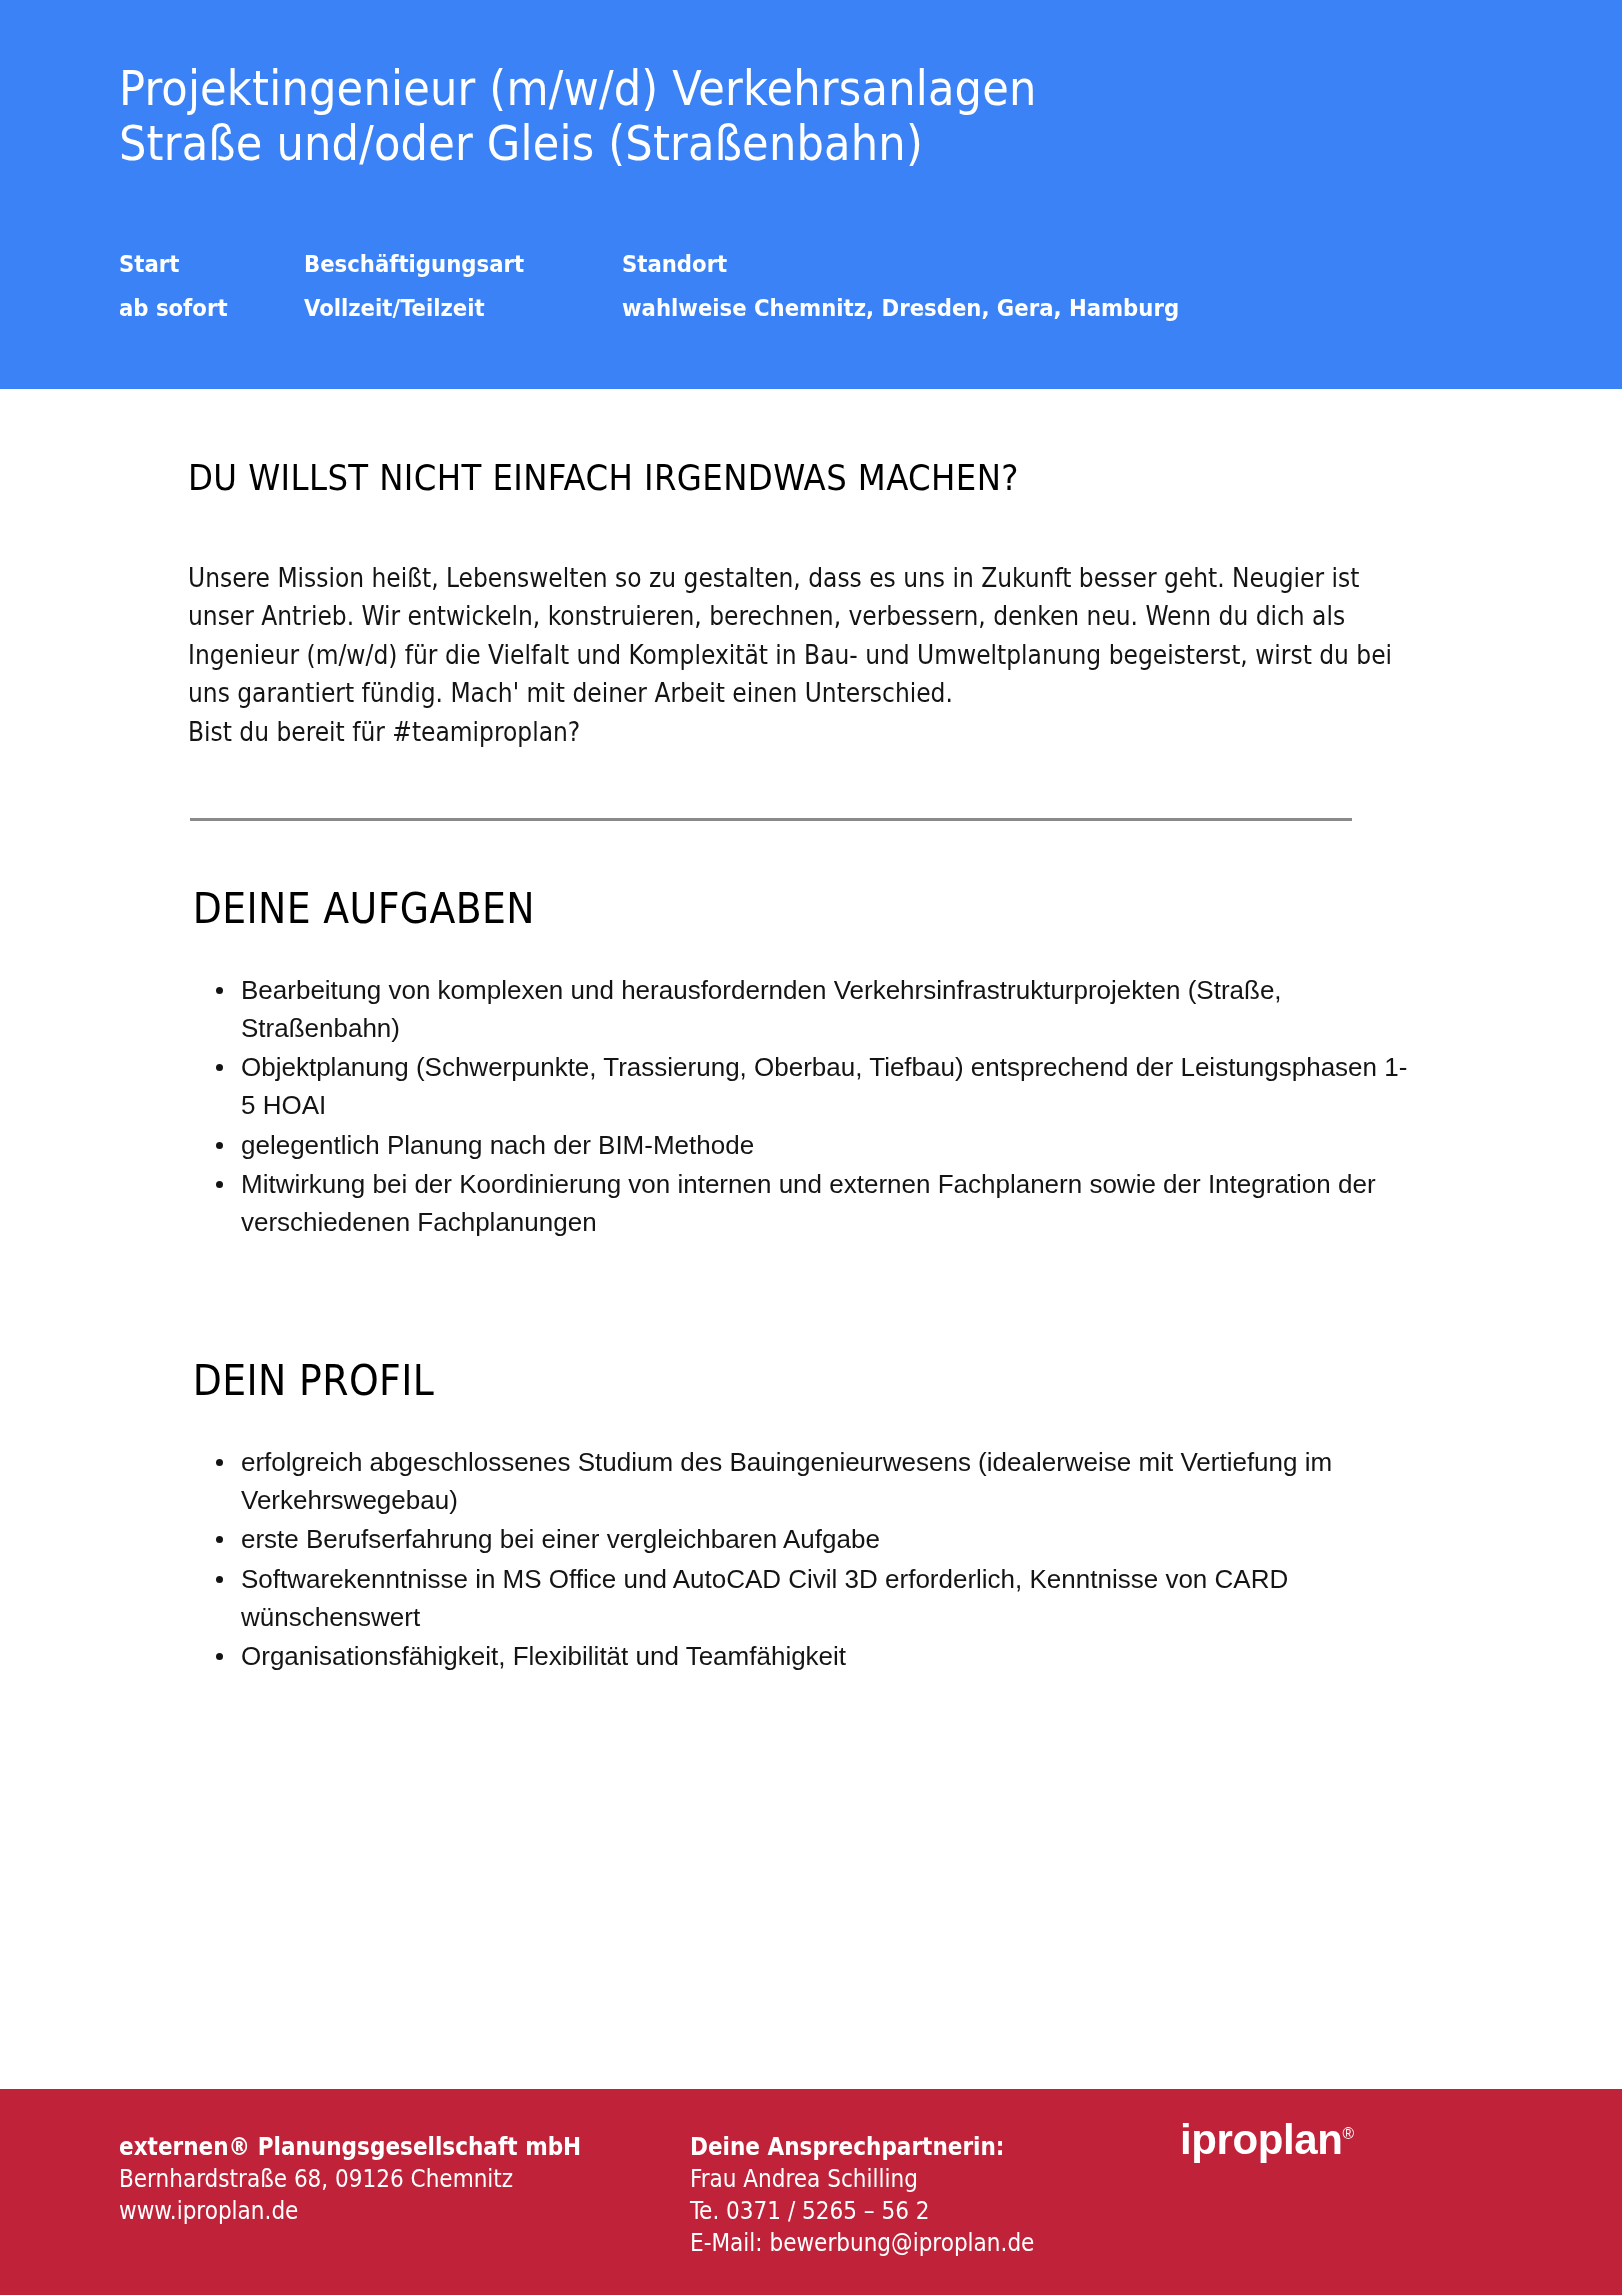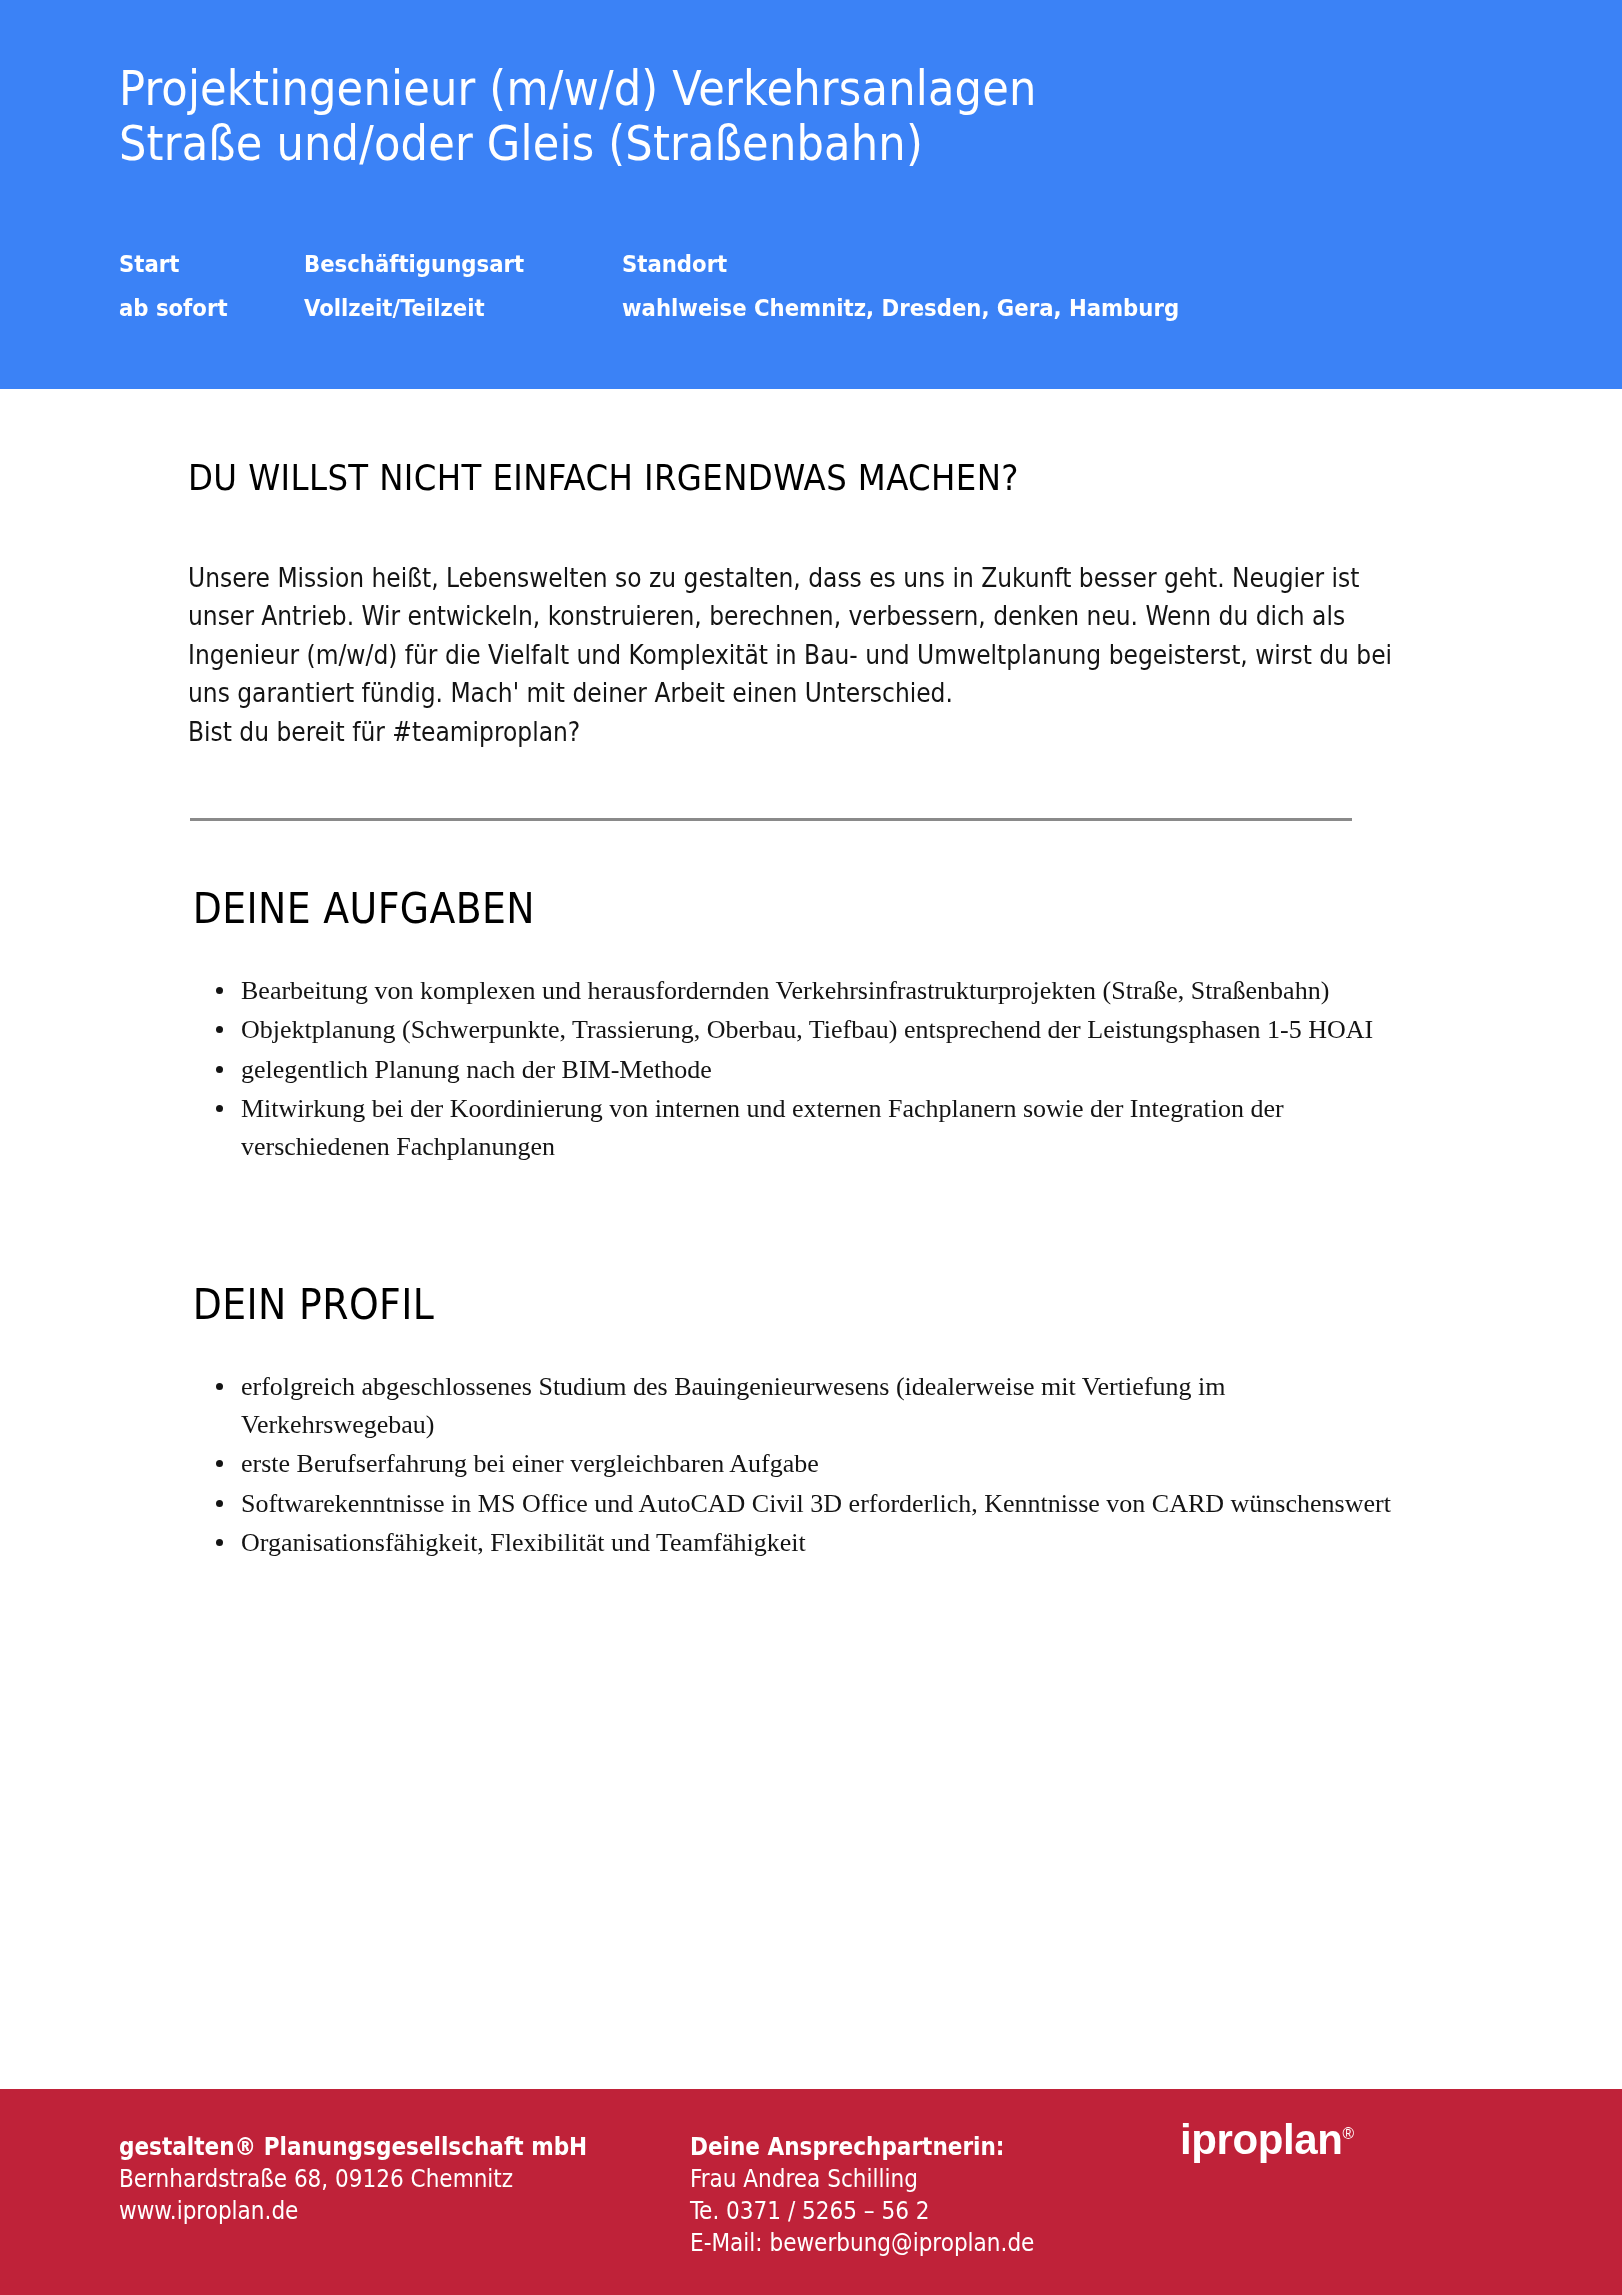--- a/index.html
+++ b/index.html
@@ -120,21 +120,21 @@
     padding-left: 4.7px;
   }
   ul.bullets {
     list-style: none;
     margin: 0;
     padding: 0;
     padding-top: 39px;
   }
   ul.bullets li {
     position: relative;
-    font-family: Liberation Serif, serif;
+    font-family: Liberation Sans, sans-serif;
     font-size: 26px;
     line-height: 1.46;
     color: #141414;
     padding-left: 53px;
     margin-bottom: 1.6px;
     max-width: 1178px;
   }
   ul.bullets li::before {
     content: "";
     position: absolute;
@@ -243,21 +243,21 @@
       <li>Softwarekenntnisse in MS Office und AutoCAD Civil 3D erforderlich, Kenntnisse von CARD wünschenswert</li>
       <li>Organisationsfähigkeit, Flexibilität und Teamfähigkeit</li>
     </ul>
 
   </div>
 </div>
 
 <div class="footer-band">
 
   <div class="footer-col footer-col-company">
-    <div class="footer-line-bold">gestalten® Planungsgesellschaft mbH</div>
+    <div class="footer-line-bold">externen® Planungsgesellschaft mbH</div>
     <div class="footer-line">Bernhardstraße 68, 09126 Chemnitz</div>
     <div class="footer-line">www.iproplan.de</div>
   </div>
 
   <div class="footer-col footer-col-contact">
     <div class="footer-line-bold">Deine Ansprechpartnerin:</div>
     <div class="footer-line">Frau Andrea Schilling</div>
     <div class="footer-line">Te.  0371 / 5265 – 56 2</div>
     <div class="footer-line">E-Mail: bewerbung@iproplan.de</div>
   </div>

